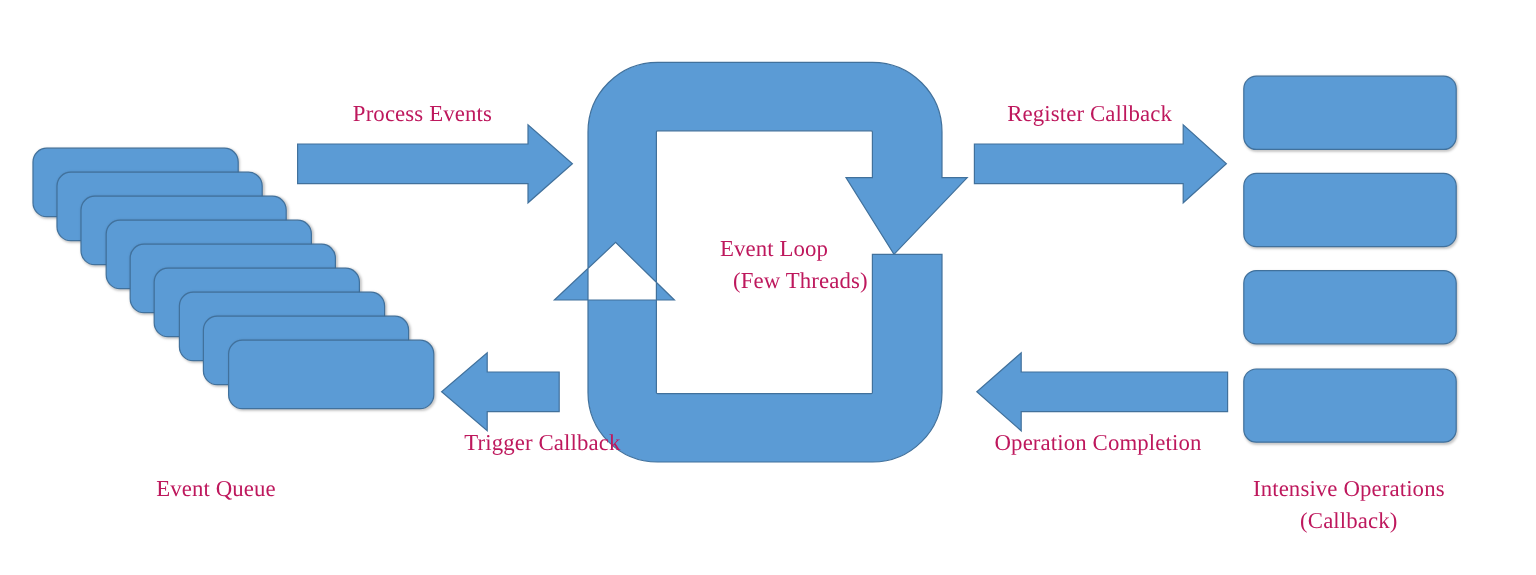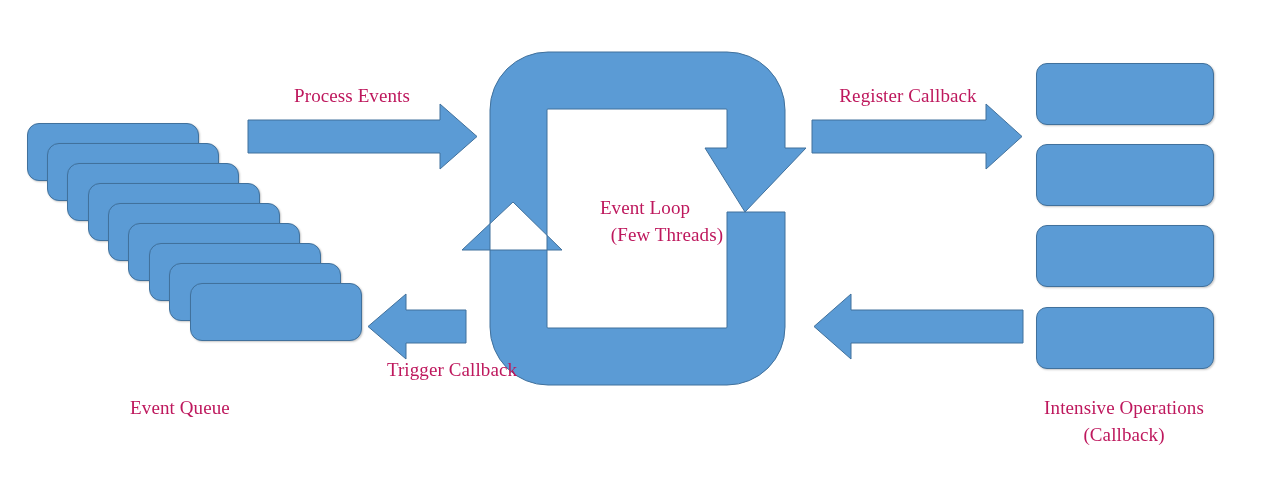--- a/index.html
+++ b/index.html
@@ -132,20 +132,21 @@
             L 548,328
             A 1,1 0 0 1 547,327
             L 547,250
             Z"></path>
   </svg>
 
   <div class="label center" style="left:352px; top:84px;">Process Events</div>
 
   <div class="label center" style="left:908px; top:84px;">Register Callback</div>
 
+  <div class="label center" style="left:915px; top:358px;">Operation Completion</div>
 
   <div class="label center" style="left:416px; top:358px;margin-left:36px;">Trigger Callback</div>
 
   <div class="label center" style="left:645px; top:196px;">Event Loop</div>
 
   <div class="label center" style="left:667px; top:223px;">(Few Threads)</div>
 
   <div class="label center" style="left:1124px; top:396px;">Intensive Operations</div>
 
   <div class="label center" style="left:180px; top:396px;">Event Queue</div>

